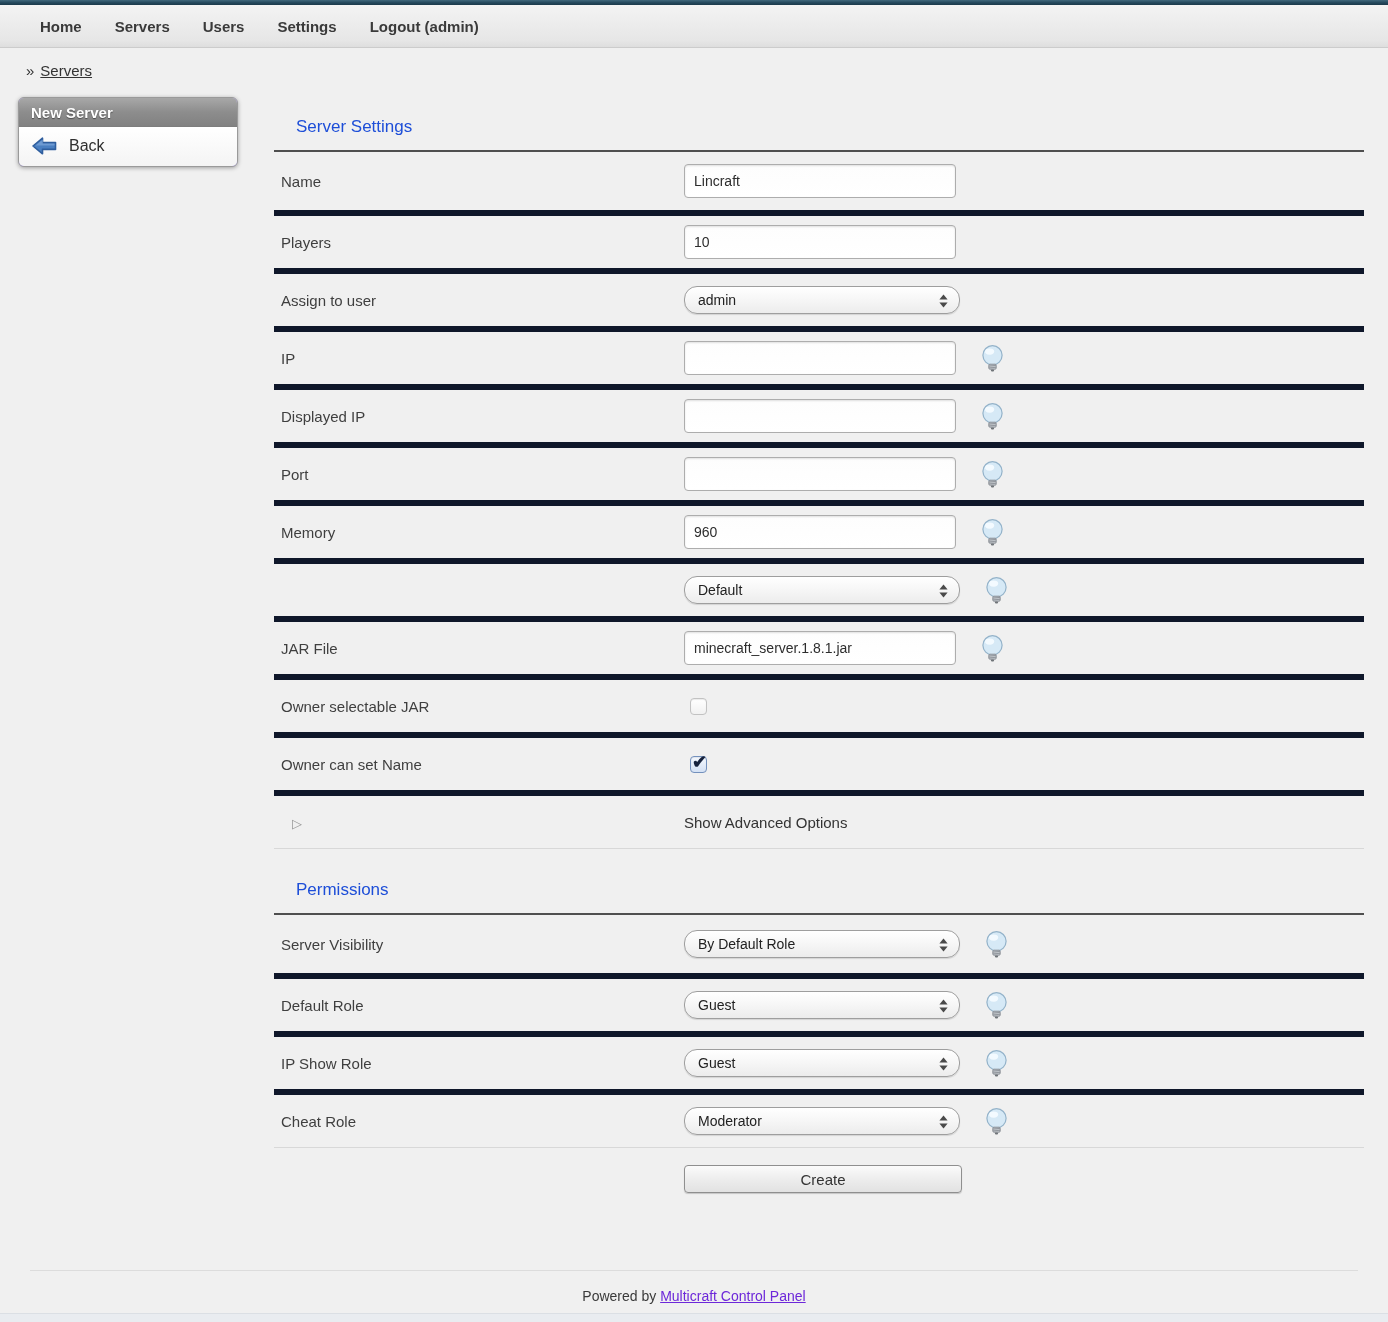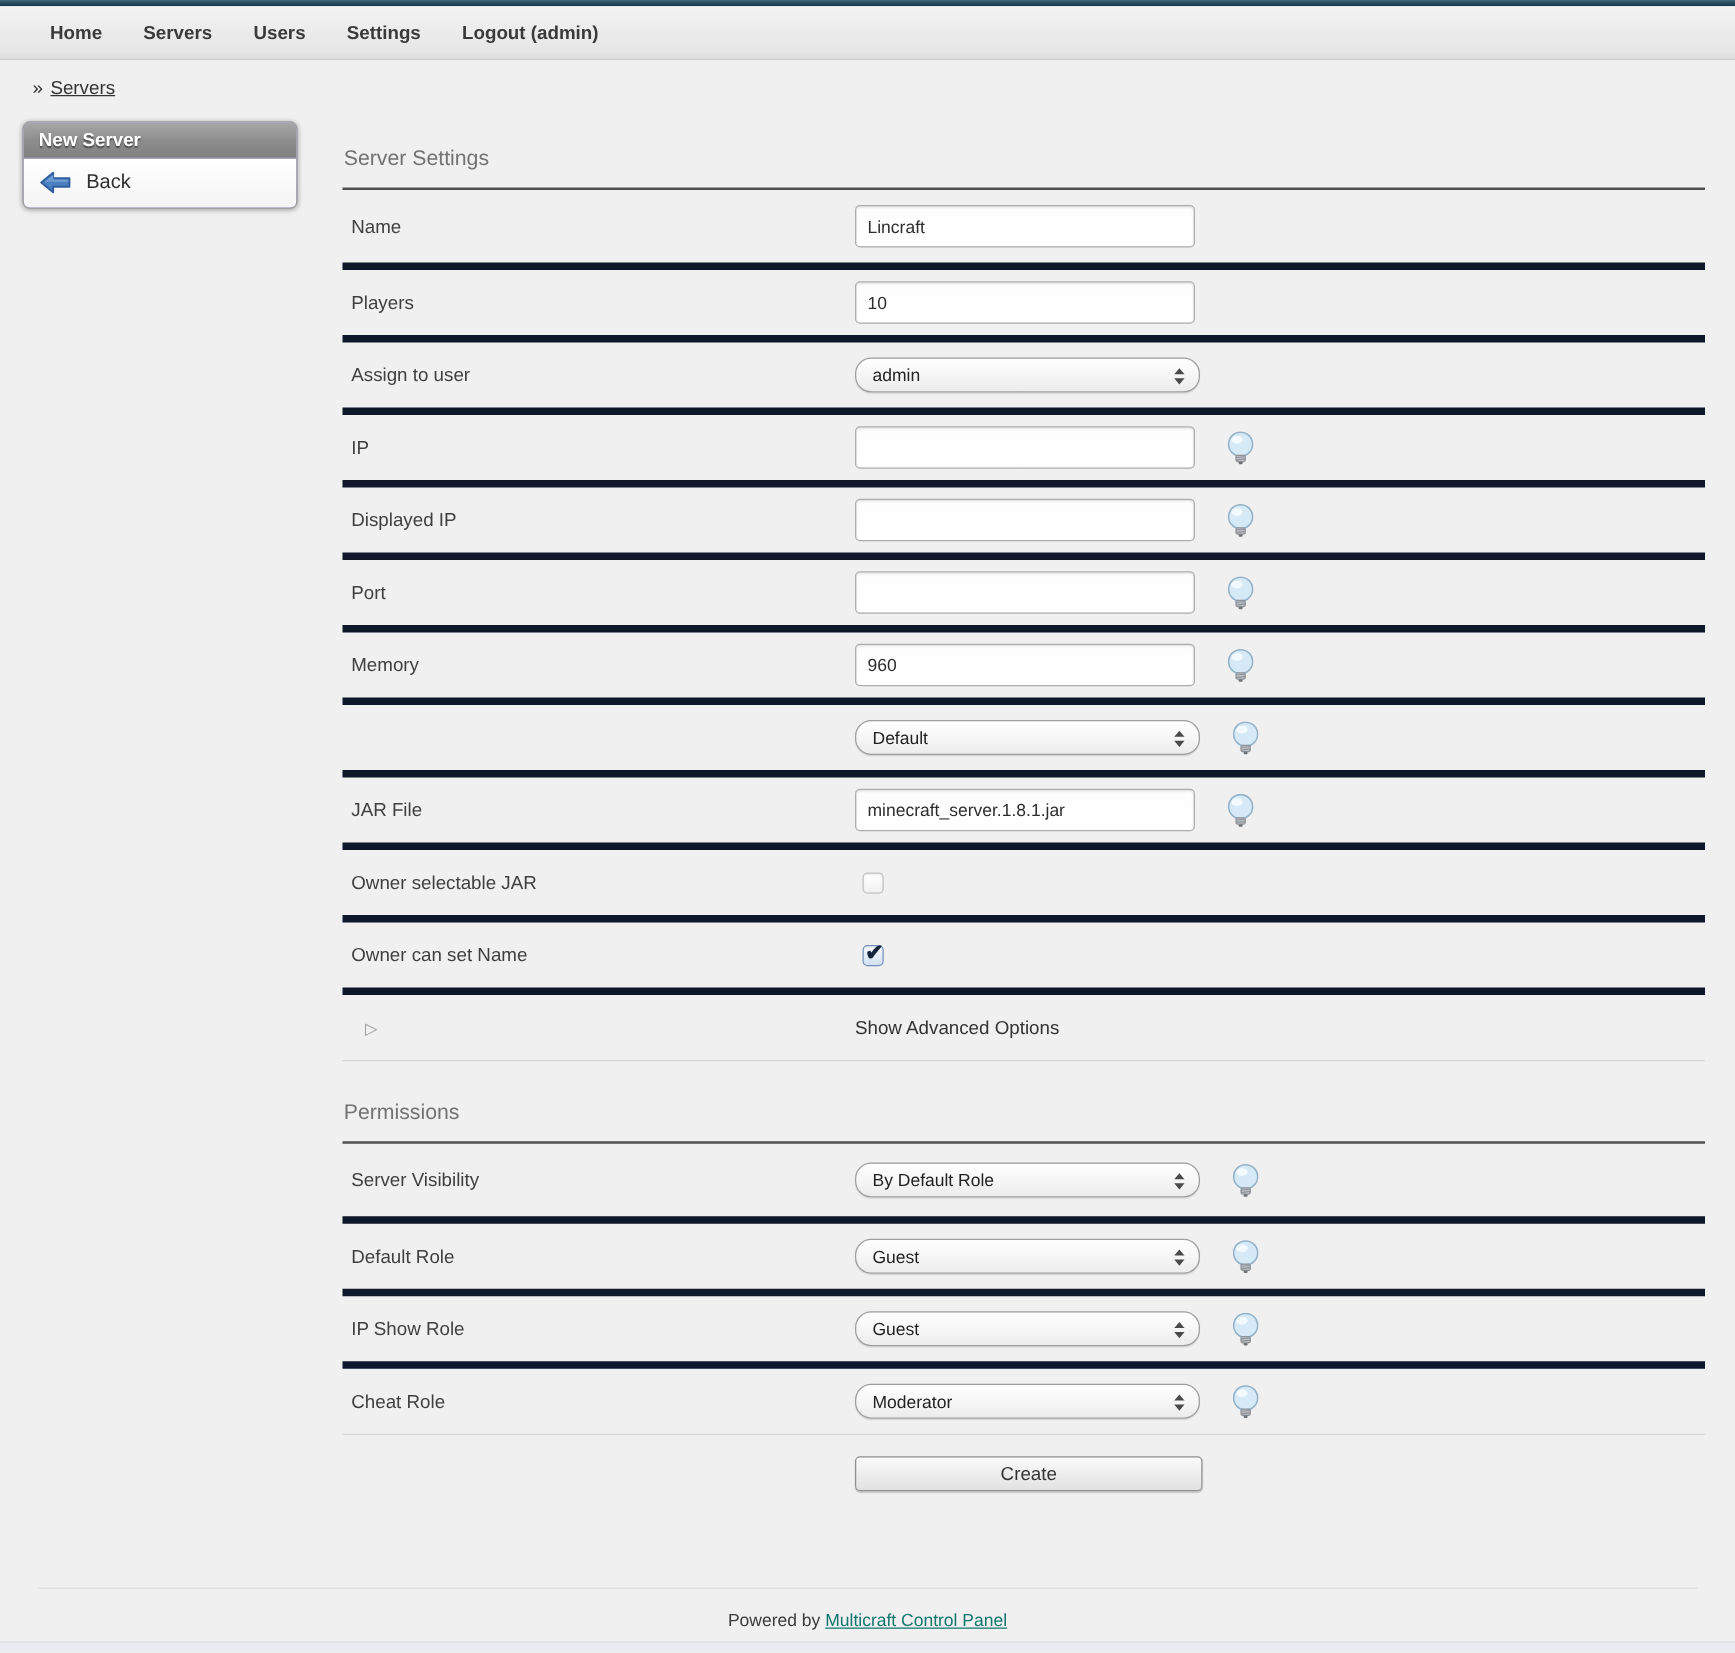--- a/index.html
+++ b/index.html
@@ -34,21 +34,21 @@
     height:29px; display:flex; align-items:center; padding-left:12px;
     background:linear-gradient(180deg,#a8a8a8 0%,#8d8d8d 50%,#818181 100%);
     color:#fff; font-weight:bold; font-size:15px;
     text-shadow:0 1px 1px rgba(0,0,0,.45);
     border-bottom:1px solid #7d7d7d;
   }
   .sidebox-body { padding:9px 10px 10px 12px; background:linear-gradient(180deg,#ffffff,#f4f4f4); }
   .back-link { display:flex; align-items:center; gap:11px; cursor:pointer; text-decoration:none; color:#2f2f2f; font-size:16px; }
   
   .main { margin:0 24px 0 274px; }
-  .section-title { margin:31px 0 13px 1px; font-size:17px; color:#737373; }
+  .section-title { margin:31px 0 13px 22px; font-size:17px; color:#1d4ed8; }
   .section-rule { border-bottom:2px solid #4f4f4f; }
   .form-row {
     display:flex; align-items:center; height:58px;
     border-top:6px solid #0f172a;
   }
   .form-row.first { border-top:none; }
   .rows { border-bottom:1px solid #d8d8d8; }
   .rows.no-bottom { border-bottom:none; }
   .row-label { width:410px; padding-left:7px; font-size:15px; color:#3f3f3f; }
   .row-control { display:flex; align-items:center; }
@@ -91,21 +91,21 @@
     width:278px; height:28px;
     border:1px solid #8f8f8f; border-radius:4px;
     background:linear-gradient(180deg,#fbfbfb 0%,#ececec 55%,#e2e2e2 100%);
     box-shadow:0 1px 1px rgba(0,0,0,.18);
     font-family:"Liberation Sans",sans-serif; font-size:15px; color:#333;
     cursor:pointer;
   }
   
   .footer-rule { margin:47px 30px 0 30px; border-top:1px solid #dcdcdc; }
   .footer { margin-top:17px; text-align:center; font-size:14px; color:#3a3a3a; }
-  .footer a { color:#0f766e; text-decoration:underline; cursor:pointer; }
+  .footer a { color:#6d28d9; text-decoration:underline; cursor:pointer; }
   .bottomstrip {
     position:absolute; bottom:0; left:0; width:100%; height:9px;
     background:#e9ecf0; border-top:1px solid #dbdfe4;
   }
 </style>
 </head>
 <body>
 
 <div class="topstrip"></div>
 

